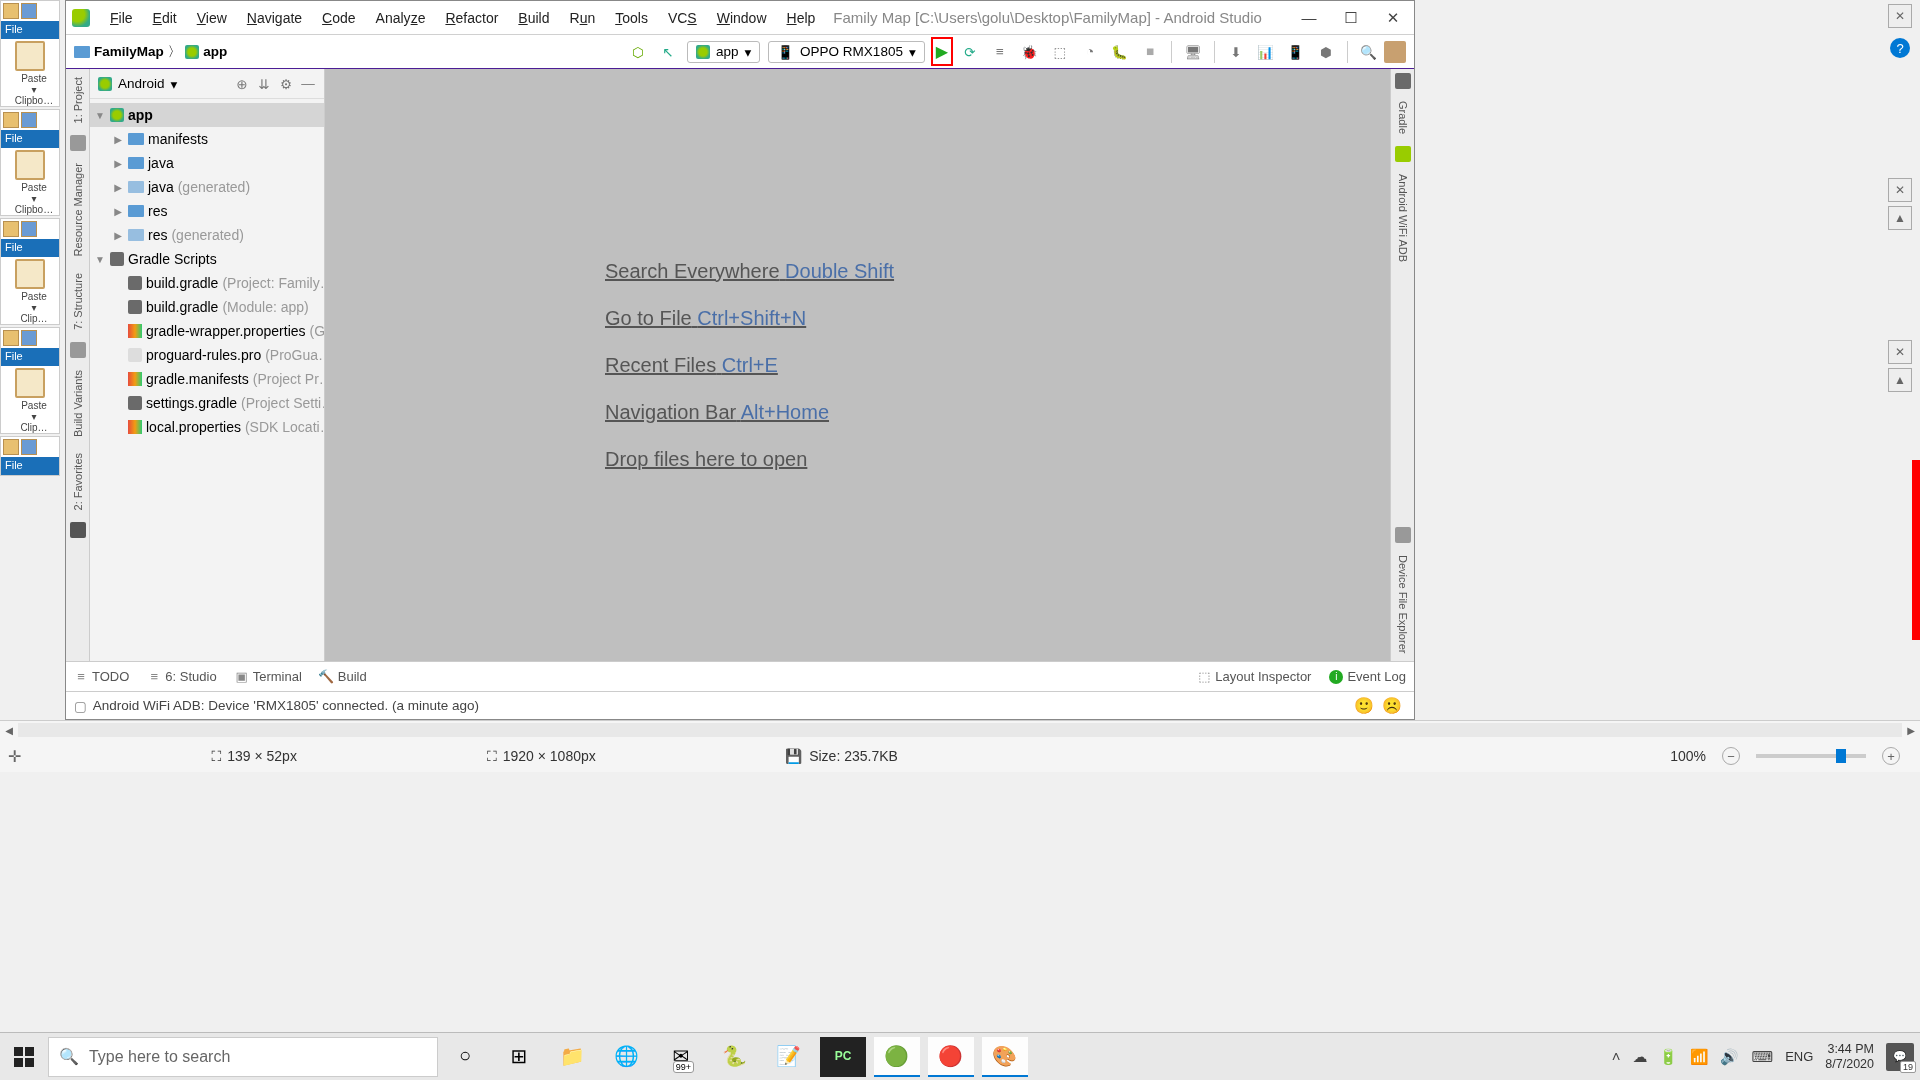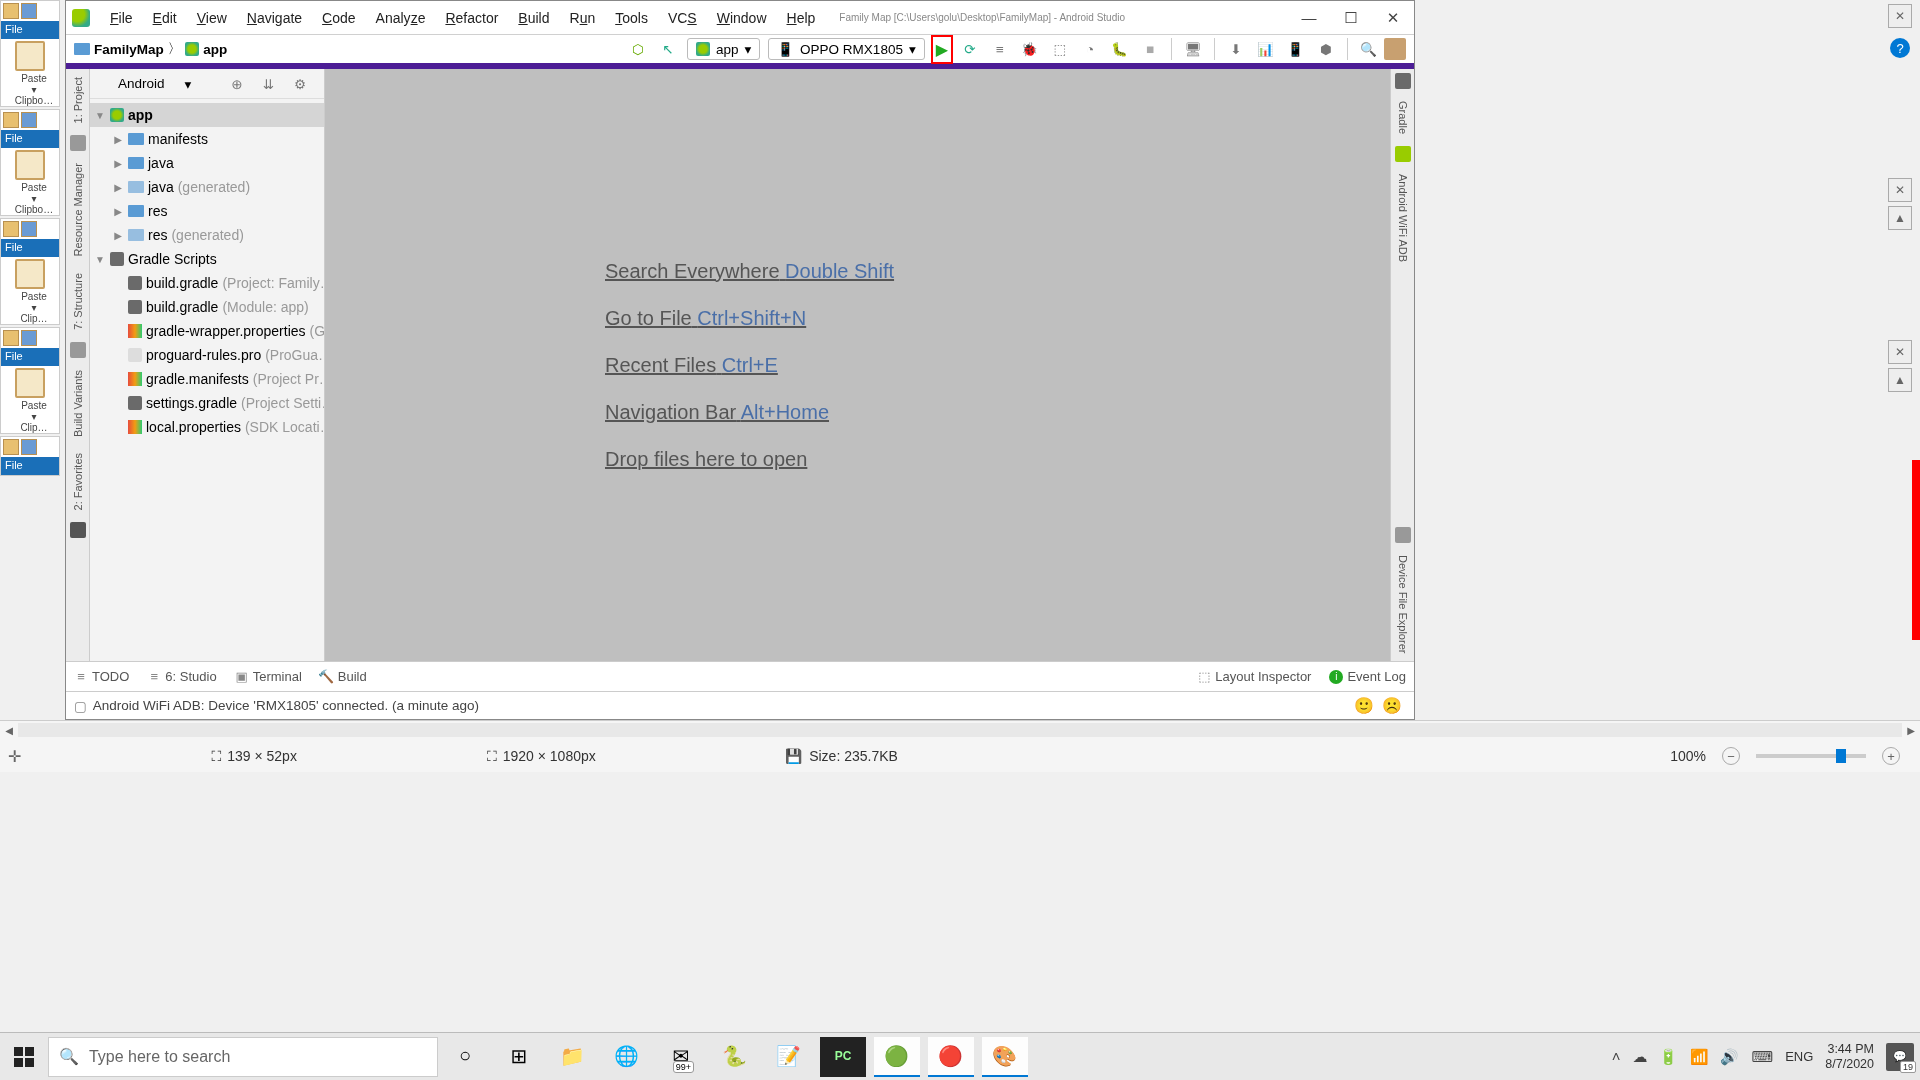--- a/index.html
+++ b/index.html
@@ -15,26 +15,26 @@
 .bg-panel .lbl { text-align:center; font-size:10px; color:#444;margin-left:8px; }
 
 
 .as-window { position: absolute; left: 65px; top: 0; width: 1350px; height: 720px; background: #fff; border: 1px solid #888; }
 
 
 .menubar { height: 34px; display: flex; align-items: center; padding: 0 6px; border-bottom: 1px solid #d0d0d0; font-size: 14px; }
 .as-logo { width:18px; height:18px; background: radial-gradient(circle at 30% 30%, #9c0 40%, #3a8 70%); border-radius:3px; margin-right:10px; }
 .menu-item { padding: 2px 10px; color: #222; cursor: default; }
 .menu-item u { text-decoration: underline; }
-.title-path { color: #888; margin-left: 14px; font-size: 10px; flex:1; }
+.title-path { color: #888; margin-left: 8px; font-size: 15px; flex:1; }
 .win-ctrls { display:flex; gap:24px; margin-right:6px; color:#444; }
 .win-ctrl { width:18px; height:18px; display:flex; align-items:center; justify-content:center; font-size:15px; }
 
 
-.toolbar { height: 34px; display: flex; align-items: center; padding: 0 8px; border-bottom: 6px solid #4c1d95; font-size: 13.5px; }
+.toolbar { height: 34px; display: flex; align-items: center; padding: 0 8px; border-bottom: 1px solid #4c1d95; font-size: 13.5px; }
 .breadcrumb { display:flex; align-items:center; gap:4px; }
 .bc-ico { width:16px; height:12px; background:#5a9bd4; border-radius:1px; }
 .bc-app-ico { width:14px; height:14px; background: radial-gradient(circle, #9c0 40%, #3a8 70%); border-radius:2px; }
 .tb-spacer { flex:1; }
 .tb-ico { width:20px; height:20px; margin:0 5px; display:flex; align-items:center; justify-content:center; color:#777; }
 .tb-sel { border:1px solid #bbb; border-radius:3px; padding:2px 8px; display:flex; align-items:center; gap:6px; margin:0 4px; }
 .tb-run-hl { border:2px solid red; padding:3px; margin:0 2px; }
 .tb-run { color:#2a2; font-size:16px; }
 .tb-sep { width:1px; height:22px; background:#ccc; margin:0 6px; }
 .avatar { width:22px; height:22px; background:#c8a070; border-radius:2px; }
@@ -42,21 +42,21 @@
 
 .main { display:flex; height: calc(100% - 34px - 34px - 30px - 28px); }
 
 
 .left-strip { width:24px; background:#ececec; border-right:1px solid #ccc; display:flex; flex-direction:column; align-items:center; font-size:11px; color:#555; }
 .vs-label { writing-mode: vertical-rl; transform: rotate(180deg); padding:8px 2px; }
 .strip-ico { width:16px; height:16px; margin:4px 0; background:#999; border-radius:2px; }
 
 
 .proj-panel { width:235px; background:#f3f3f3; border-right:1px solid #ccc; display:flex; flex-direction:column; }
-.proj-hdr { height:30px; display:flex; align-items:center; padding:0 8px; gap:20px; border-bottom:1px solid #ddd; font-size:13.5px; }
+.proj-hdr { height:30px; display:flex; align-items:center; padding:0 8px; gap:6px; border-bottom:1px solid #ddd; font-size:13.5px; }
 .proj-hdr .sp { flex:1; }
 .proj-hdr .hi { width:16px; height:16px; color:#777; display:flex; align-items:center; justify-content:center; }
 .tree { padding:4px 0; font-size:14px; overflow:hidden; }
 .tree-row { display:flex; align-items:center; height:24px; padding:0 4px; gap:4px; white-space:nowrap; }
 .tree-row.sel { background:#d5d5d5; }
 .arrow { width:12px; color:#888; font-size:10px; text-align:center; }
 .fold-ico { width:16px; height:12px; background:#5a9bd4; border-radius:1px; flex-shrink:0; }
 .mod-ico { width:14px; height:14px; background: radial-gradient(circle,#9c0 40%,#3a8 70%); border-radius:2px; flex-shrink:0; }
 .grd-ico { width:14px; height:14px; background:#6a6a6a; border-radius:2px; flex-shrink:0; }
 .prop-ico { width:14px; height:14px; background:linear-gradient(90deg,#e74c3c,#f39c12,#2ecc71); flex-shrink:0; }

